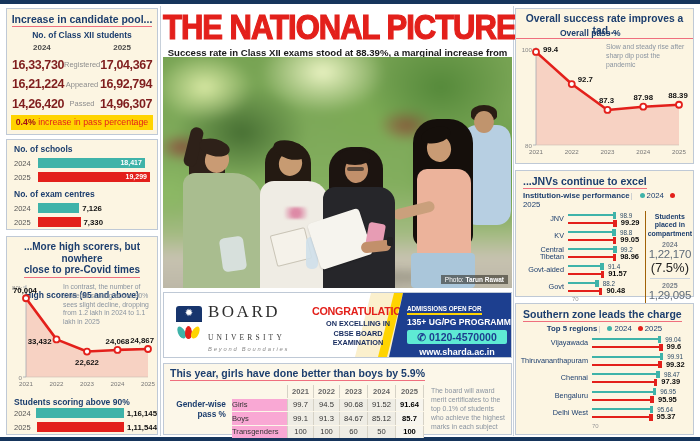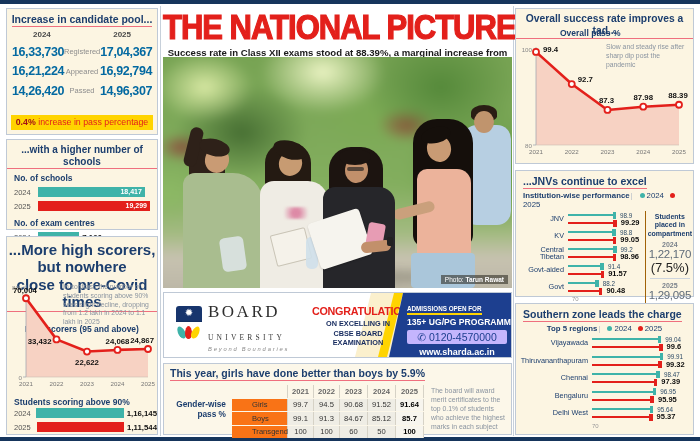--- a/index.html
+++ b/index.html
@@ -12,21 +12,21 @@
 
   .panel { position:absolute; background:#fcf5e2; border:1px solid #bfc9d6; }
   .ptitle { color:#1c3e6e; font-weight:bold; text-align:center; font-size:10.5px; padding-top:4px; line-height:1.15; }
   .ptitle .ul, .ltitle .ul { display:inline-block; border-bottom:1.6px solid #ef6f7e; padding-bottom:1px; }
   .ltitle { color:#1c3e6e; font-weight:bold; font-size:10.5px; padding:4px 0 0 7px; }
 
   
   .sub { color:#1c3e6e; font-weight:bold; font-size:8.5px; text-align:center; margin-top:3px; }
   .yearsrow { display:flex; justify-content:space-between; padding:3px 26px 0 26px; font-size:8px; font-weight:bold; color:#4a4a4a; }
   .numrow { display:flex; justify-content:space-between; align-items:center; padding:0 5px; margin-top:5.5px; }
-  .numrow .big { font-size:12.5px; font-weight:bold; color:#0369a1; letter-spacing:-0.4px;text-align:right; }
+  .numrow .big { font-size:12.5px; font-weight:bold; color:#7f1d1d; letter-spacing:-0.4px;text-align:right; }
   .numrow .mid { font-size:7.5px; color:#8e8e8e; }
   .yellowbar { position:absolute; left:4px; right:4px; bottom:4px; height:15px; background:#ffd400; text-align:center; font-size:8.8px; line-height:15px; color:#e3201b; white-space:nowrap; }
   .yellowbar b { color:#a30f16; }
 
   
   .grplabel { color:#1c3e6e; font-weight:bold; font-size:8.5px; padding:4px 0 1px 7px; }
   .hrow { display:flex; align-items:center; height:12px; margin:2px 0 2px 7px; }
   .hrow .yr { width:24px; font-size:7.5px; color:#555; }
   .hbar { height:9.5px; position:relative; }
   .hbar .inlab { position:absolute; right:3px; top:0; font-size:7px; font-weight:bold; color:#fff; line-height:9.5px; }
@@ -81,21 +81,21 @@
   #photo-credit { position:absolute; right:4px; bottom:4px; background:rgba(50,48,40,.6); color:#fff; font-size:6.5px; padding:1px 4px; }
   #photo-credit b { font-weight:bold; }
 
   
   #ad { position:absolute; left:163px; top:292px; width:349px; height:66px; background:#fff; border:1px solid #bfc9d6; overflow:hidden; }
   #ad .cream { position:absolute; right:108px; top:0; bottom:0; width:40px; background:#fbf0cd; transform:skewX(-14deg); }
   #ad .ystripe { position:absolute; right:116px; top:0; bottom:0; width:9px; background:#ffd400; transform:skewX(-14deg); }
   #ad .blue { position:absolute; right:0; top:0; bottom:0; width:122px; background:#1d3f8f; clip-path:polygon(14px 0, 100% 0, 100% 100%, 0 100%); padding:4px 4px 3px 18px; text-align:center; }
   .ad-adm { color:#fff; font-weight:bold; font-size:6.3px; text-align:left; border-bottom:2px solid #ffd400; display:inline-block; padding-bottom:1px; }
   .ad-prog { color:#fff; font-weight:bold; font-size:8.6px; margin-top:2px; white-space:nowrap; }
-  .ad-phone { background:#c4b5fd; color:#1d3f8f; font-weight:normal; font-size:10.5px; border-radius:2px; margin-top:3px; padding:0 2px; line-height:14px; white-space:nowrap; }
+  .ad-phone { background:#5eead4; color:#1d3f8f; font-weight:bold; font-size:10.5px; border-radius:2px; margin-top:3px; padding:0 2px; line-height:14px; white-space:nowrap; }
   .ad-web { color:#fff; font-weight:bold; font-size:9px; margin-top:3px; }
   #ad .logo { position:absolute; left:12px; top:13px; width:26px; height:38px; }
   .shield { position:absolute; left:0; top:0; width:26px; height:34px; background:linear-gradient(180deg,#17356d 0%,#17356d 45%, #0f2a58 46%, #123 47%, #fff 47%); border-radius:3px 3px 12px 12px; overflow:hidden; }
   .shield .star { position:absolute; left:0; right:0; top:1px; color:#fff; font-size:10px; text-align:center; }
   .petal { position:absolute; width:7px; height:13px; border-radius:50% 50% 50% 50%/60% 60% 40% 40%; bottom:1px; }
   .adname { position:absolute; left:44px; top:10px; }
   .adname .l1 { font-family:"Liberation Serif", serif; font-size:17px; letter-spacing:2.5px; color:#2e2e2e; line-height:1; }
   .adname .l2 { font-family:"Liberation Serif", serif; font-size:7.5px; letter-spacing:3.2px; color:#3a3a3a; margin-top:13px; }
   .adname .l3 { font-size:5.8px; font-style:italic; letter-spacing:1.8px; color:#8a8a8a; margin-top:4px; }
   #ad .mid { position:absolute; left:148px; top:12px; width:92px; text-align:center; }
@@ -105,35 +105,36 @@
 
   
   #girls-panel { position:absolute; left:163px; top:363px; width:349px; height:72px; background:#fcf7e9; border:1px solid #bfc9d6; }
   #girls-heading { color:#1c3e6e; font-weight:bold; font-size:10.5px; padding:3px 0 0 6px; }
   #girls-body { display:flex; margin-top:4px; padding-left:6px; }
   #gender-label { width:62px; text-align:right; color:#1c3e6e; font-weight:bold; font-size:8.3px; padding:14px 6px 0 0; line-height:1.25; }
   #gender-table { }
   .gt-grid { display:grid; grid-template-columns:56px 26px 26px 28px 28px 28px; grid-auto-rows:12.5px; row-gap:1px; }
   .gt-cell { font-size:7.6px; display:flex; align-items:center; justify-content:center; border-right:1px solid #d6d2c6; color:#333; background:#efede5; }
   .gt-head { background:transparent; color:#666; font-weight:bold; border-right:1px solid #d6d2c6; }
-  .gt-name { justify-content:flex-start; padding-left:20px; background:#f97316; }
+  .gt-name { justify-content:flex-start; padding-left:0; background:#f9a8d4; }
   .gt-last { font-weight:bold; color:#000; background:#f7f5ee; }
   #gender-note { width:86px; font-size:6.9px; color:#8a94a0; line-height:1.3; padding:2px 2px 0 7px; }
 </style>
 </head>
 <body>
 
 <div id="canvas">
   <div class="strip" style="top:0"></div>
   <div class="strip" style="bottom:0"></div>
   <div class="vsep" style="left:160px"></div>
   <div class="vsep" style="left:513px"></div>
 
   <div class="panel" id="p-pool" style="left:6px; top:8px; width:152px; height:127px;">
     <div class="ptitle"><span class="ul">Increase in candidate pool...</span></div>
+    <div class="sub">No. of Class XII students</div>
     <div class="yearsrow">
       <span>2024</span>
       <span>2025</span>
     </div>
     <div id="pool-rows">
         <div class="numrow">
           <span class="big">16,33,730</span>
           <span class="mid">Registered</span>
           <span class="big">17,04,367</span>
         </div>
@@ -145,21 +146,20 @@
         <div class="numrow">
           <span class="big">14,26,420</span>
           <span class="mid">Passed</span>
           <span class="big">14,96,307</span>
         </div>
       </div>
     <div class="yellowbar"><b>0.4%</b><span> increase in pass percentage</span></div>
   </div>
 
   <div class="panel" id="p-schools" style="left:6px; top:139px; width:152px; height:91px;">
-    <div class="ptitle" style="font-size:10px;"><span class="ul">...with a higher number of schools</span></div>
     <div class="grplabel">No. of schools</div>
     <div id="schools-bars">
         <div class="hrow">
           <span class="yr">2024</span>
           <div class="hbar" style="width: 106.881px; background: rgb(63, 179, 169);">
             <span class="inlab">18,417</span>
           </div>
         </div>
         <div class="hrow">
           <span class="yr">2025</span>
@@ -177,21 +177,21 @@
         </div>
         <div class="hrow">
           <span class="yr">2025</span>
           <div class="hbar" style="width: 42.539px; background: rgb(227, 32, 27);"></div>
           <span class="outlab">7,330</span>
         </div>
       </div>
   </div>
 
   <div class="panel" id="p-high" style="left:6px; top:236px; width:152px; height:199px;">
-    <div class="ptitle" style="font-size:15px;">
+    <div class="ptitle" style="font-size:10px;">
       <span>...More high scorers, but nowhere</span><br>
       <span class="ul">close to pre-Covid times</span>
     </div>
     <div class="chart-sub" style="text-align:center; margin-top:12px;" id="high-chart-title">High scorers (95 and above)</div>
     <svg id="high-svg" width="146" height="112" style="position:absolute; left:3px; top:42px;">
         <path d="M 16 98 L 16 19.2455 L 46.5 60.388999999999996 L 77 72.55025 L 107.5 70.9235 L 138 70.024625 L 138 98 Z" fill="#f7d2c3"></path>
         <line x1="16" y1="6" x2="16" y2="98" stroke="#9aa2ac" stroke-width="0.7"></line>
         <line x1="16" y1="98" x2="138" y2="98" stroke="#c9beb2" stroke-width="0.6"></line>
         <line x1="13" y1="8" x2="16" y2="8" stroke="#9aa2ac" stroke-width="0.7"></line>
         <line x1="13" y1="98" x2="16" y2="98" stroke="#9aa2ac" stroke-width="0.7"></line>

